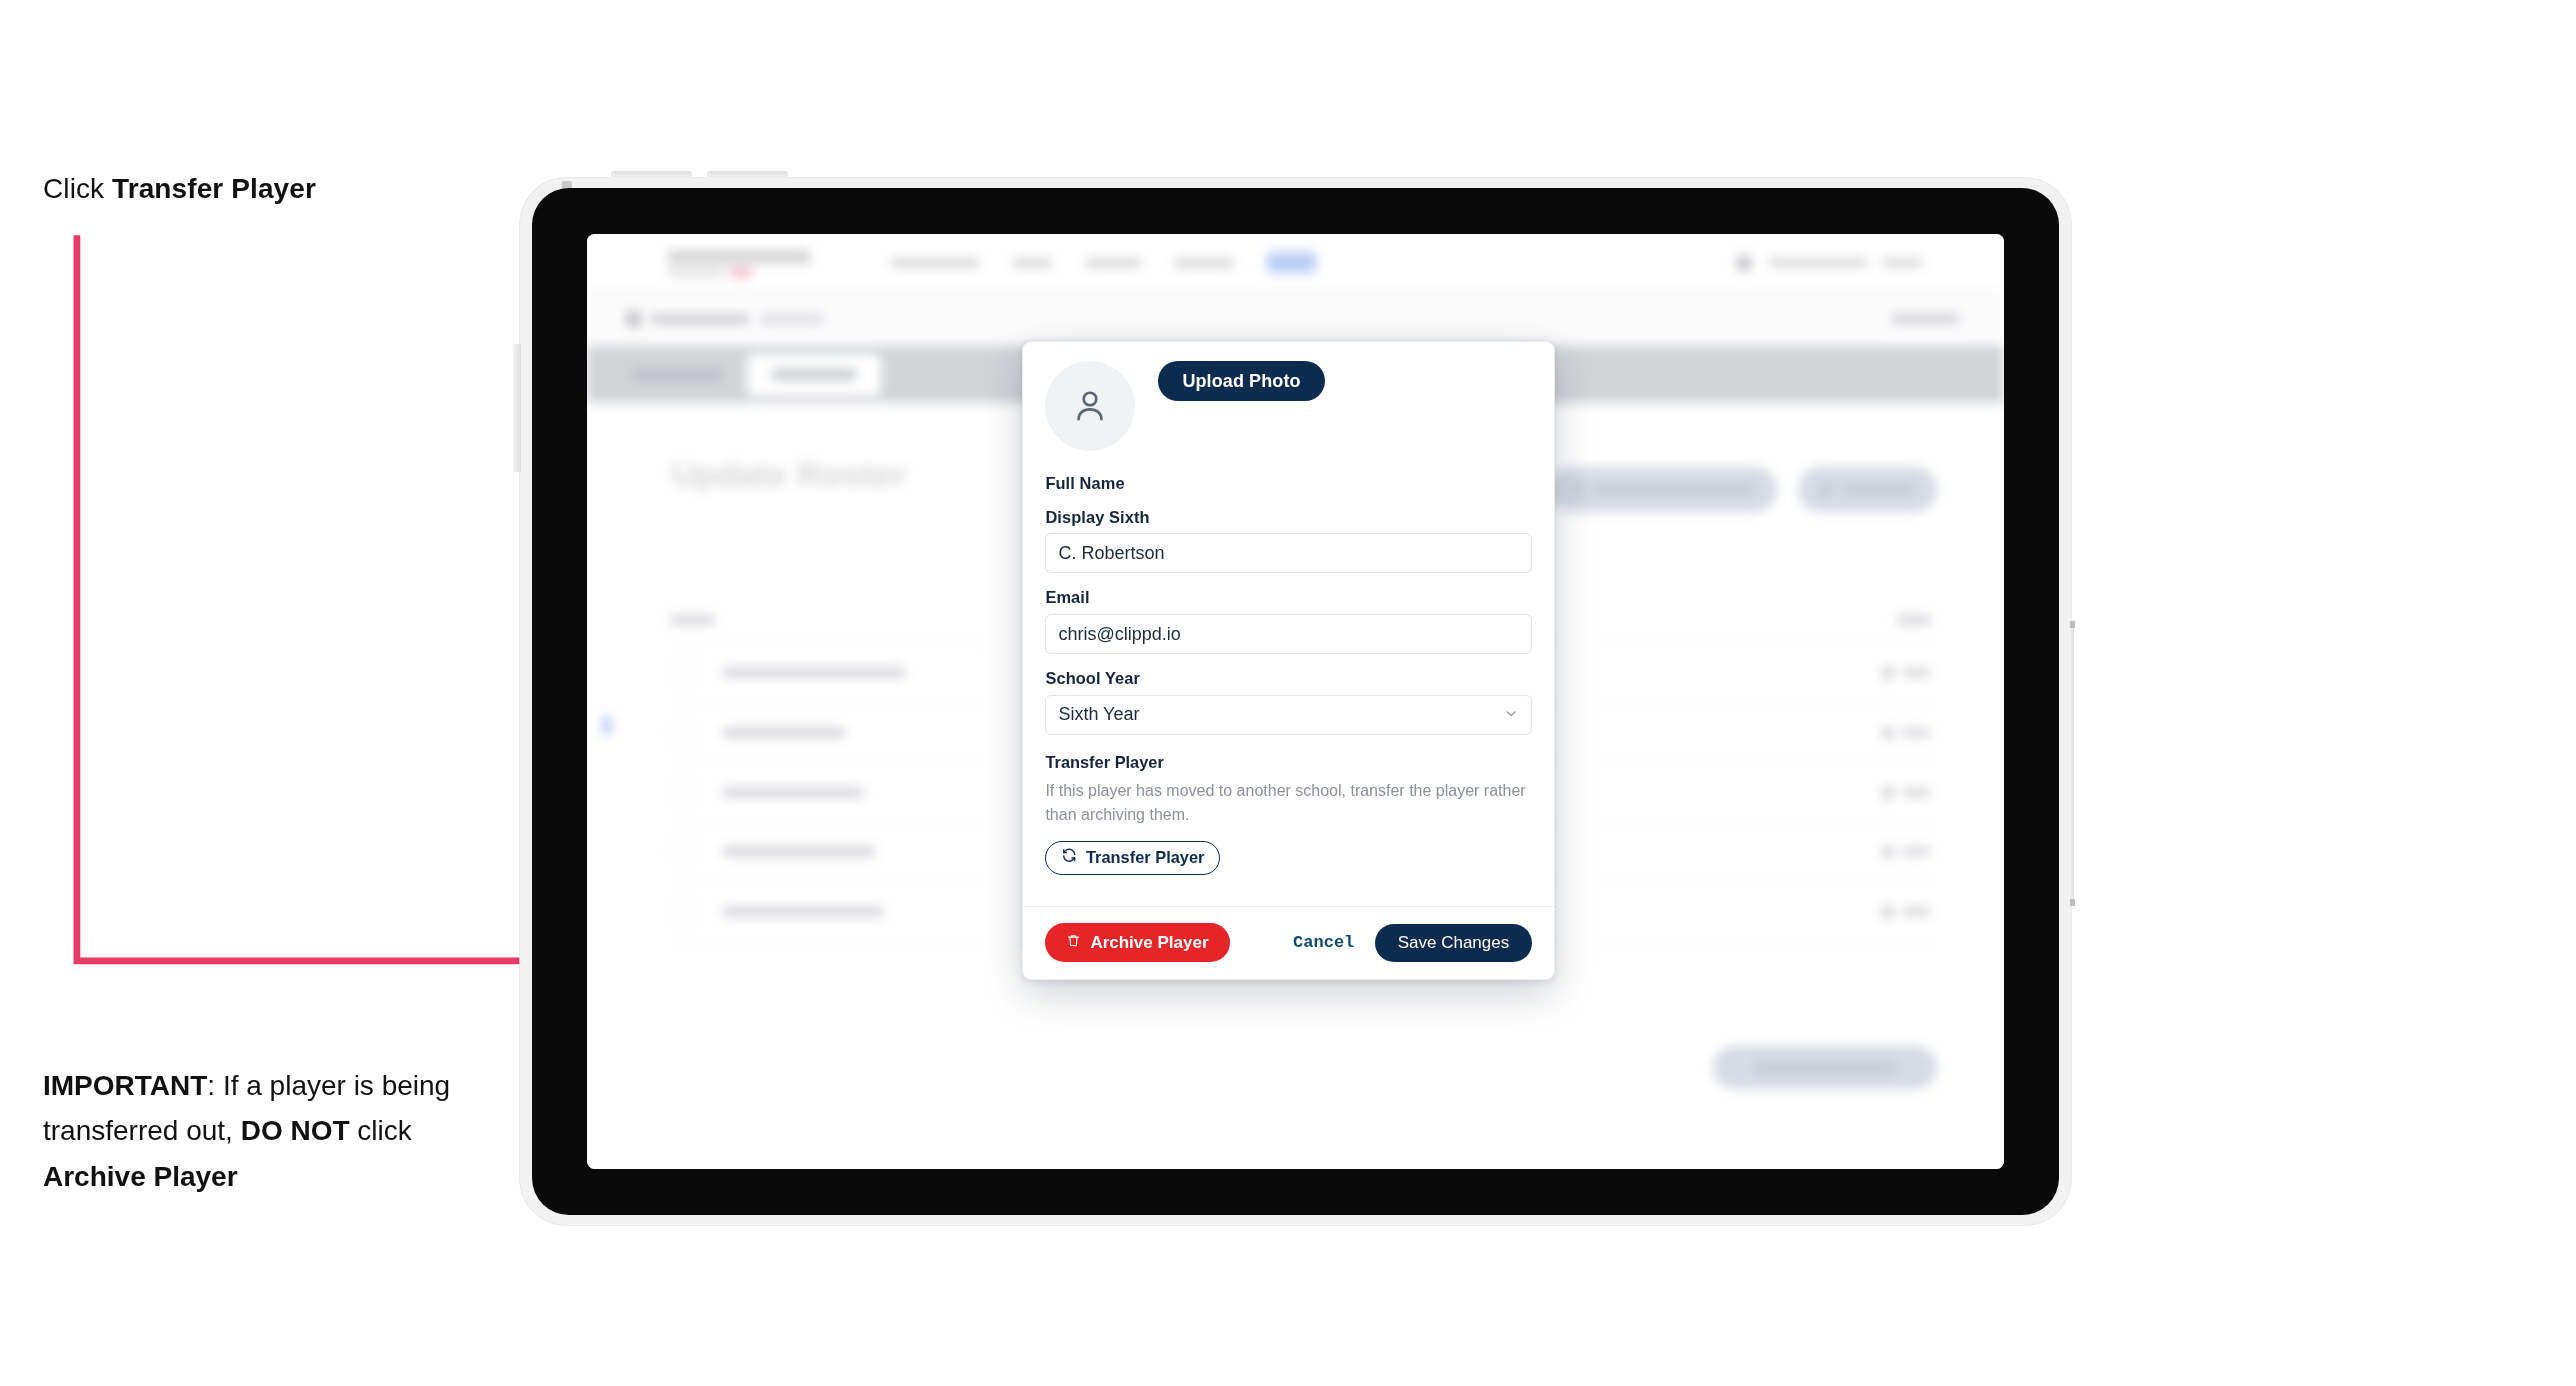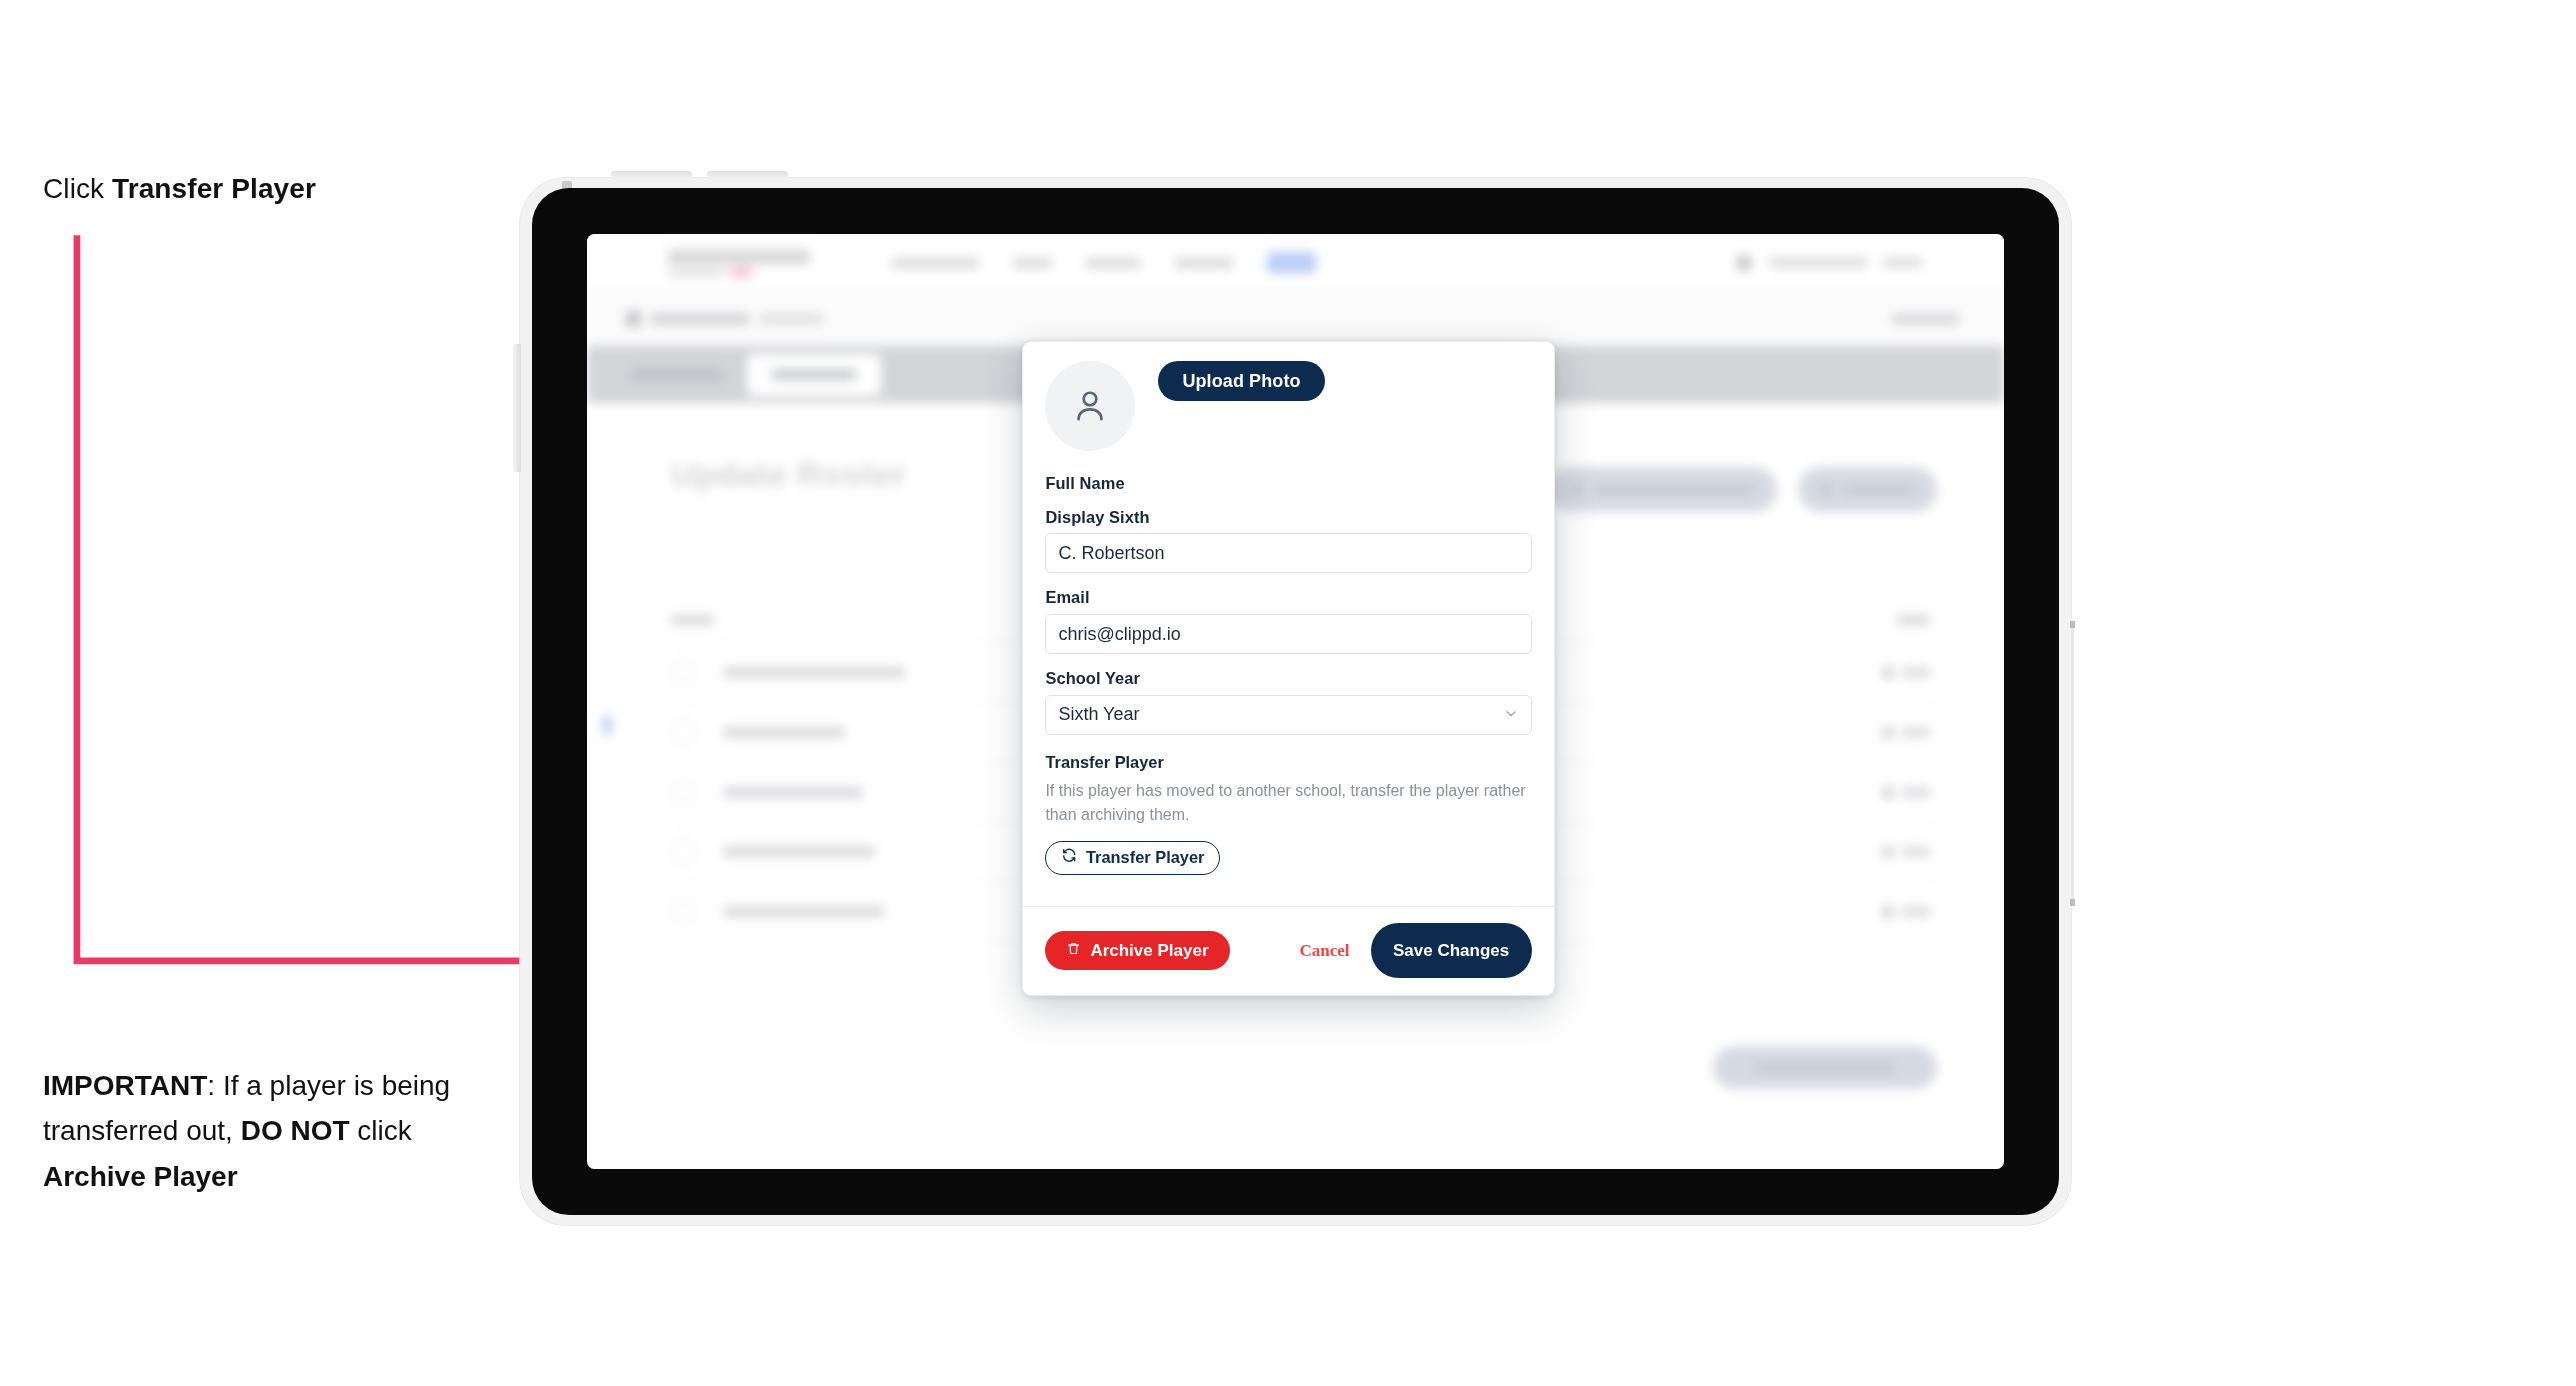--- a/index.html
+++ b/index.html
@@ -288,27 +288,27 @@
   }
   .archive-btn {
     display:inline-flex; align-items:center; gap: 9px;
     background: #e62528; color:#fff; border:none; border-radius: 745px;
     height: 39px; padding: 0 21px;
     font-size: 17px; font-weight: 600; font-family: inherit; cursor:pointer;
   }
   .foot-right { display:flex; align-items:center; gap: 21px; }
   .cancel-btn {
     background: transparent; border:none;
-    font-size: 17px; font-weight: 700; color:#ef4444;
-    font-family: Liberation Serif, serif; cursor:pointer;
+    font-size: 17px; font-weight: 700; color:#0c4a6e;
+    font-family: Liberation Mono, monospace; cursor:pointer;
   }
   .save-btn {
     background: #0d2b4e; color:#fff; border:none; border-radius: 745px;
-    height: 55px; padding: 0 22.4px;
-    font-size: 17px; font-weight: 700; font-family: inherit; cursor:pointer;
+    height: 38px; padding: 0 22.4px;
+    font-size: 17px; font-weight: 400; font-family: inherit; cursor:pointer;
   }
 </style>
 </head>
 <body>
 
 <div class="stage">
 
   <div class="anno-top">
     <span>Click </span><b>Transfer Player</b>
   </div>

